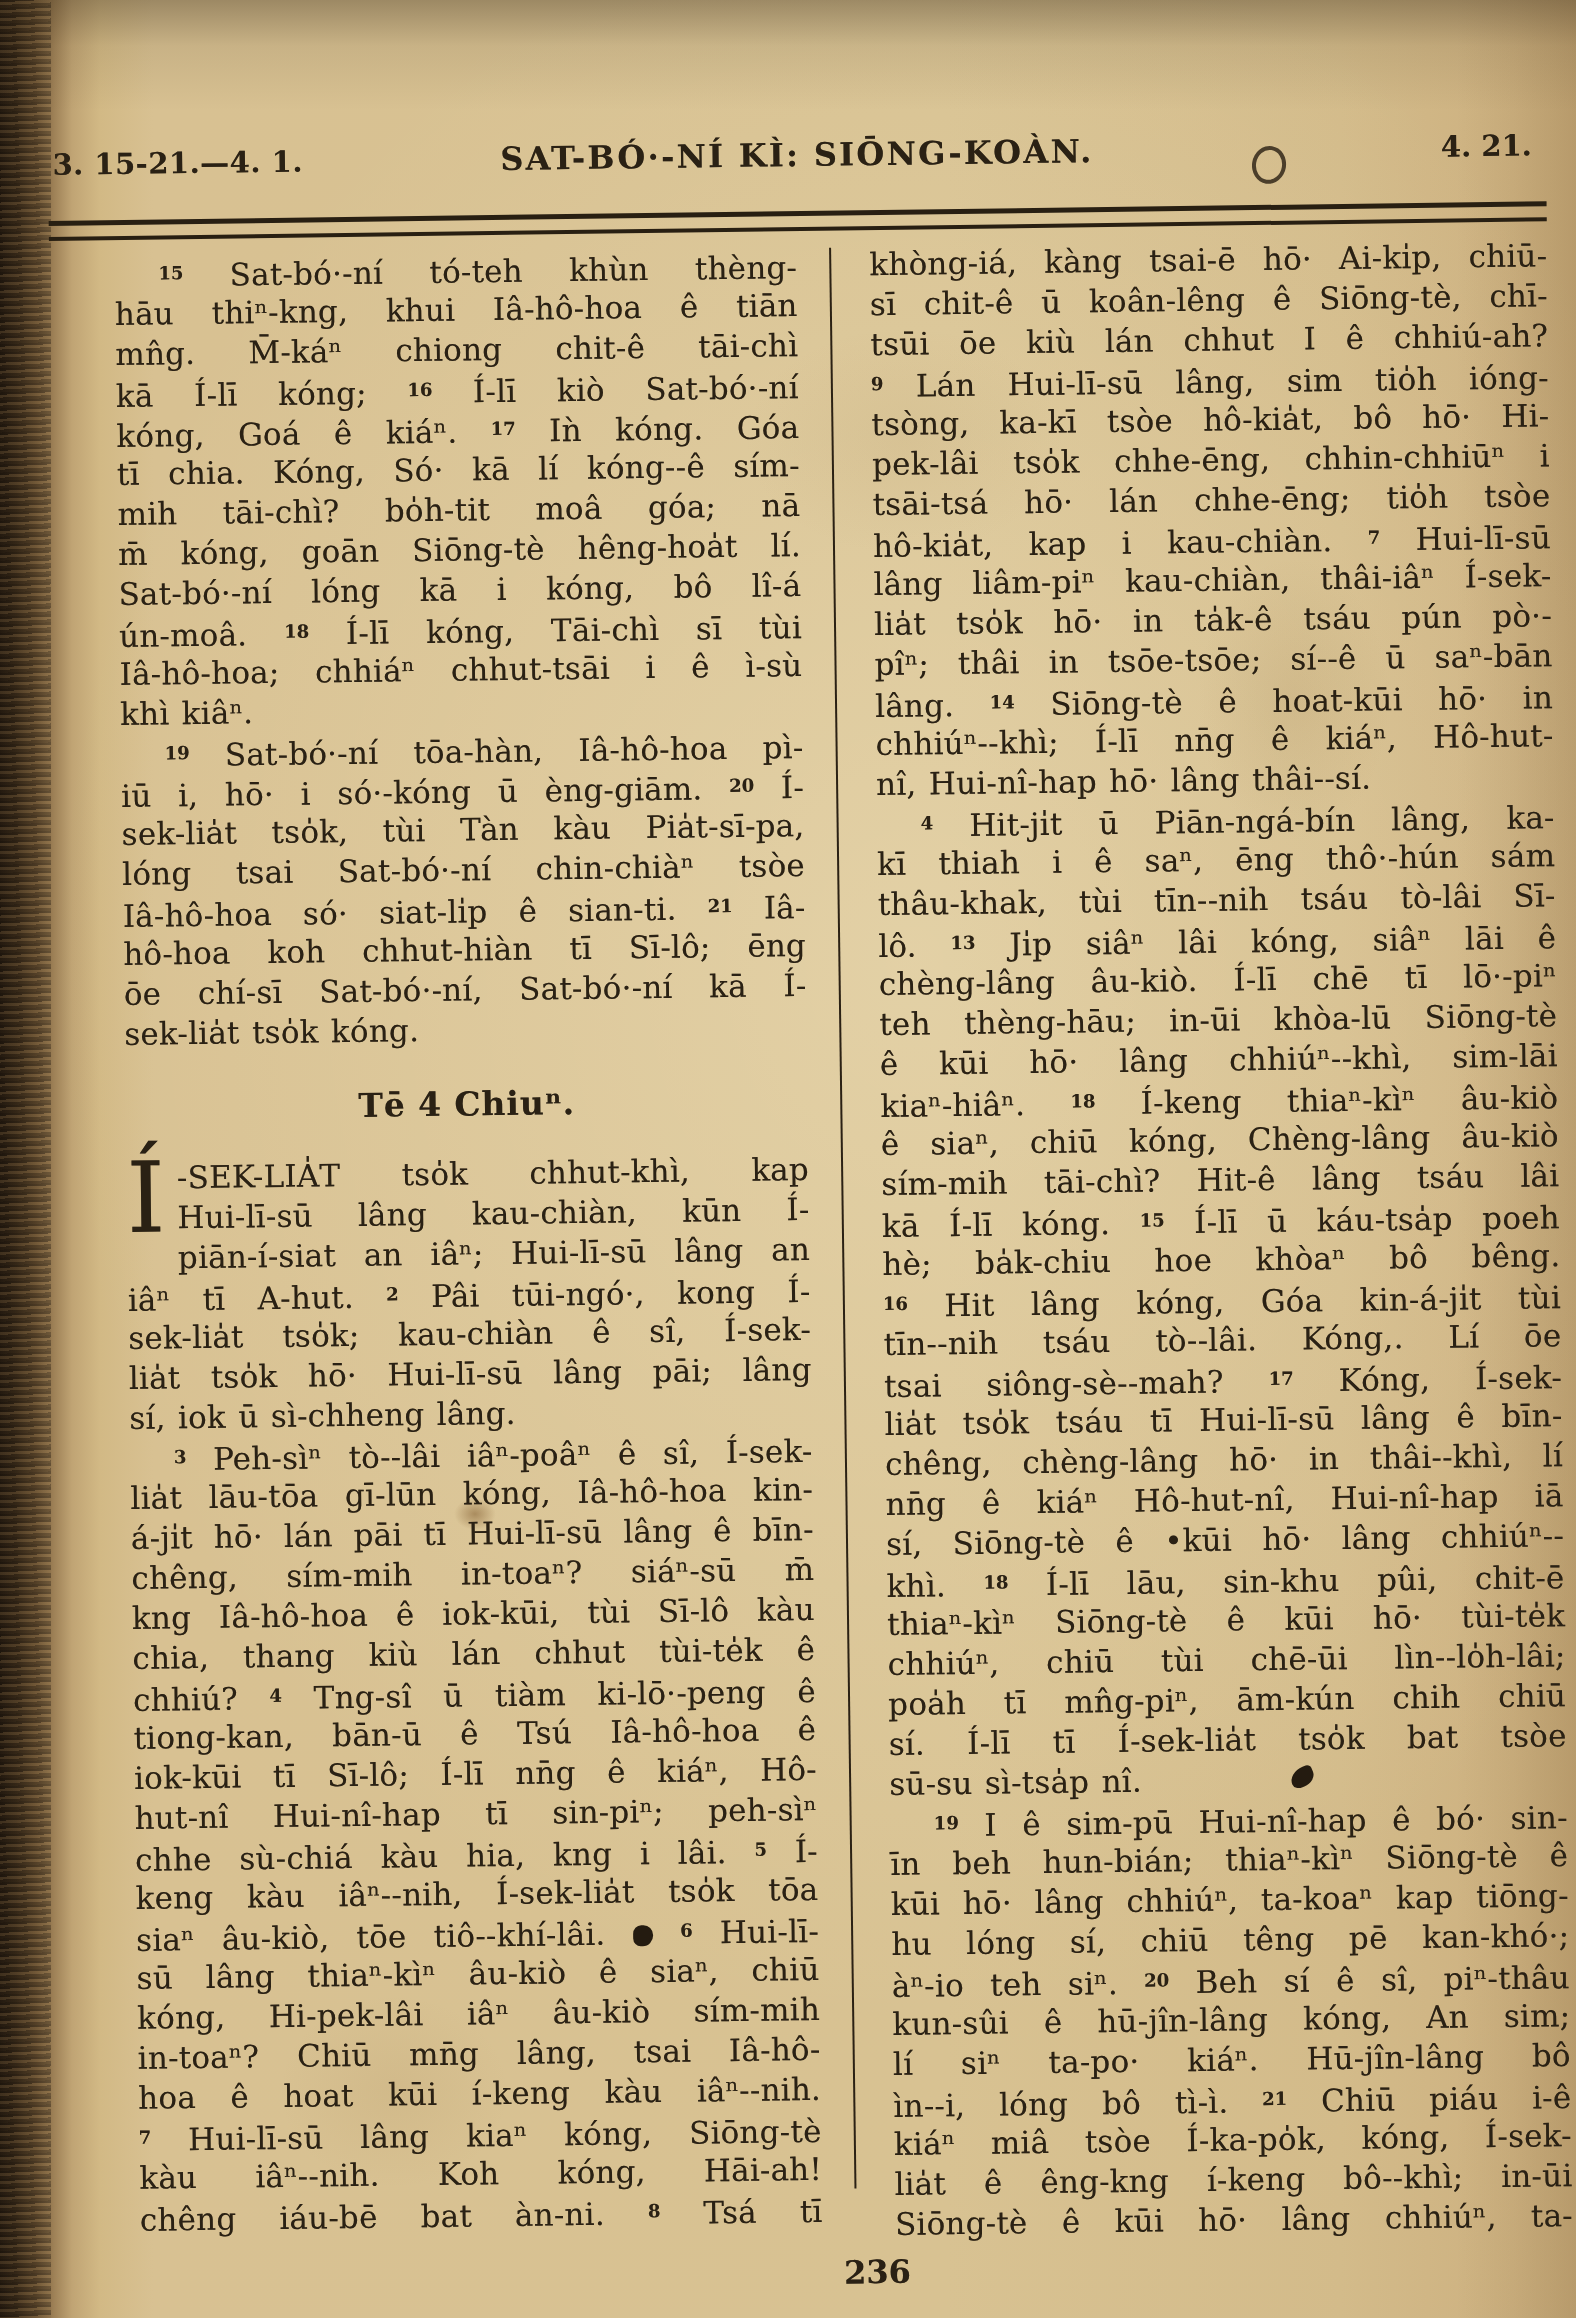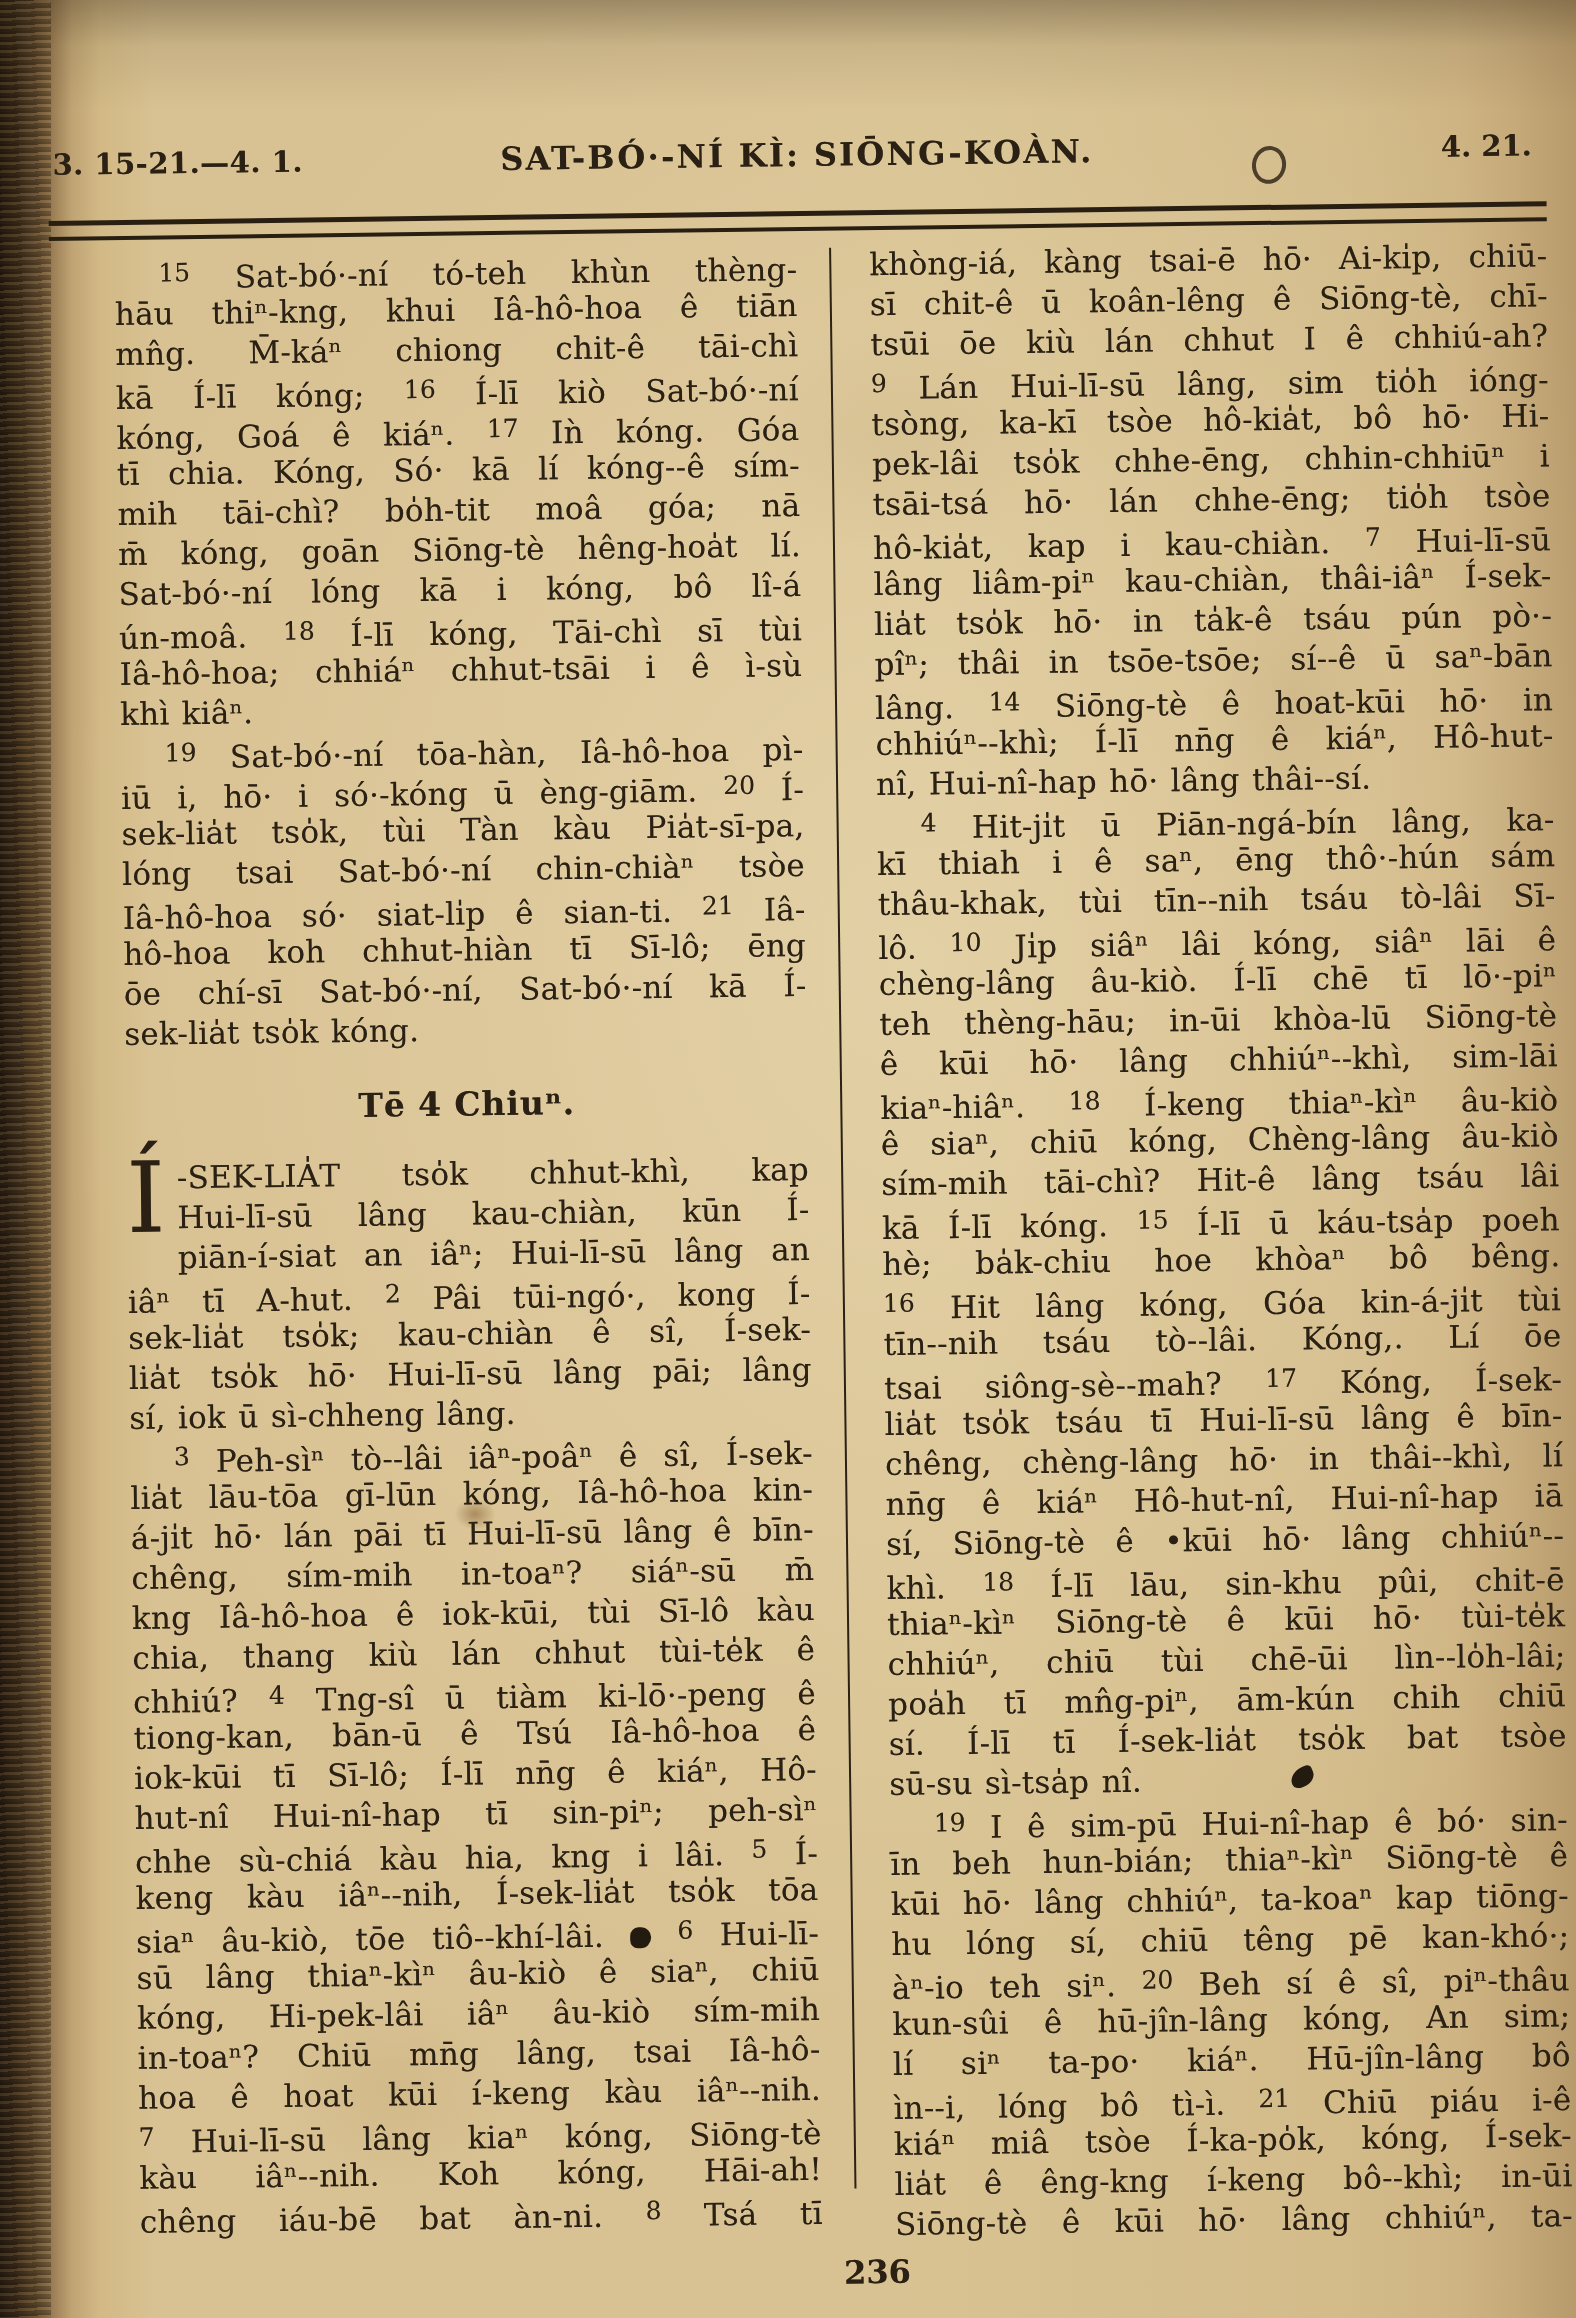--- a/index.html
+++ b/index.html
@@ -53,21 +53,21 @@
   .divider{width:2.3px;background:#2b2114;margin:2.8px 38px 56px 32px;align-self:stretch;}
 
   .line{
     font-size:31px;height:40px;line-height:40px;
     letter-spacing:0.2px;word-spacing:2.3px;
     text-align:justify;text-align-last:justify;
     white-space:nowrap;overflow:visible;
   }
   .line.flush{text-align-last:left;}
   .line.first{text-indent:44px;}
-  .v{font-size:25px;vertical-align:7px;letter-spacing:0;}
+  .v{font-size:18px;vertical-align:7px;letter-spacing:0;font-weight:bold;}
 
   .chapter-heading{text-align:center;font-weight:bold;font-size:33px;
     margin:34px 0 28px;letter-spacing:0.9px;line-height:42px;}
 
   .dropcap{float:left;font-size:98px;line-height:77px;height:81px;
     padding:1.9px 12px 0 0;}
 
   .blob{display:inline-block;width:20.4px;height:21.3px;background:#241b10;
     border-radius:46% 54% 58% 42%;vertical-align:-1.9px;}
   .leaf{display:inline-block;width:24px;height:18.5px;background:#241b10;
@@ -171,21 +171,21 @@
             <div class="line">lia̍t tso̍k hō· in ta̍k-ê tsáu pún pò·-</div>
             <div class="line">pîⁿ; thâi in tsōe-tsōe; sí--ê ū saⁿ-bān</div>
             <div class="line">lâng. <span class="v">14</span> Siōng-tè ê hoat-kūi hō· in</div>
             <div class="line">chhiúⁿ--khì; Í-lī nn̄g ê kiáⁿ, Hô-hut-</div>
             <div class="line flush">nî, Hui-nî-hap hō· lâng thâi--sí.</div>
           </div>
           <div class="block">
             <div class="line first"><span class="v">4</span> Hit-ji̍t ū Piān-ngá-bín lâng, ka-</div>
             <div class="line">kī thiah i ê saⁿ, ēng thô·-hún sám</div>
             <div class="line">thâu-khak, tùi tīn--nih tsáu tò-lâi Sī-</div>
-            <div class="line">lô. <span class="v">10</span> Ji̍p siâⁿ lâi kóng, siâⁿ lāi ê</div>
+            <div class="line">lô. <span class="v">13</span> Ji̍p siâⁿ lâi kóng, siâⁿ lāi ê</div>
             <div class="line">chèng-lâng âu-kiò. Í-lī chē tī lō·-piⁿ</div>
             <div class="line">teh thèng-hāu; in-ūi khòa-lū Siōng-tè</div>
             <div class="line">ê kūi hō· lâng chhiúⁿ--khì, sim-lāi</div>
             <div class="line">kiaⁿ-hiâⁿ. <span class="v">18</span> Í-keng thiaⁿ-kìⁿ âu-kiò</div>
             <div class="line">ê siaⁿ, chiū kóng, Chèng-lâng âu-kiò</div>
             <div class="line">sím-mih tāi-chì? Hit-ê lâng tsáu lâi</div>
             <div class="line">kā Í-lī kóng. <span class="v">15</span> Í-lī ū káu-tsa̍p poeh</div>
             <div class="line">hè; ba̍k-chiu hoe khòaⁿ bô bêng.</div>
             <div class="line"><span class="v">16</span> Hit lâng kóng, Góa kin-á-ji̍t tùi</div>
             <div class="line">tīn--nih tsáu tò--lâi. Kóng,. Lí ōe</div>

